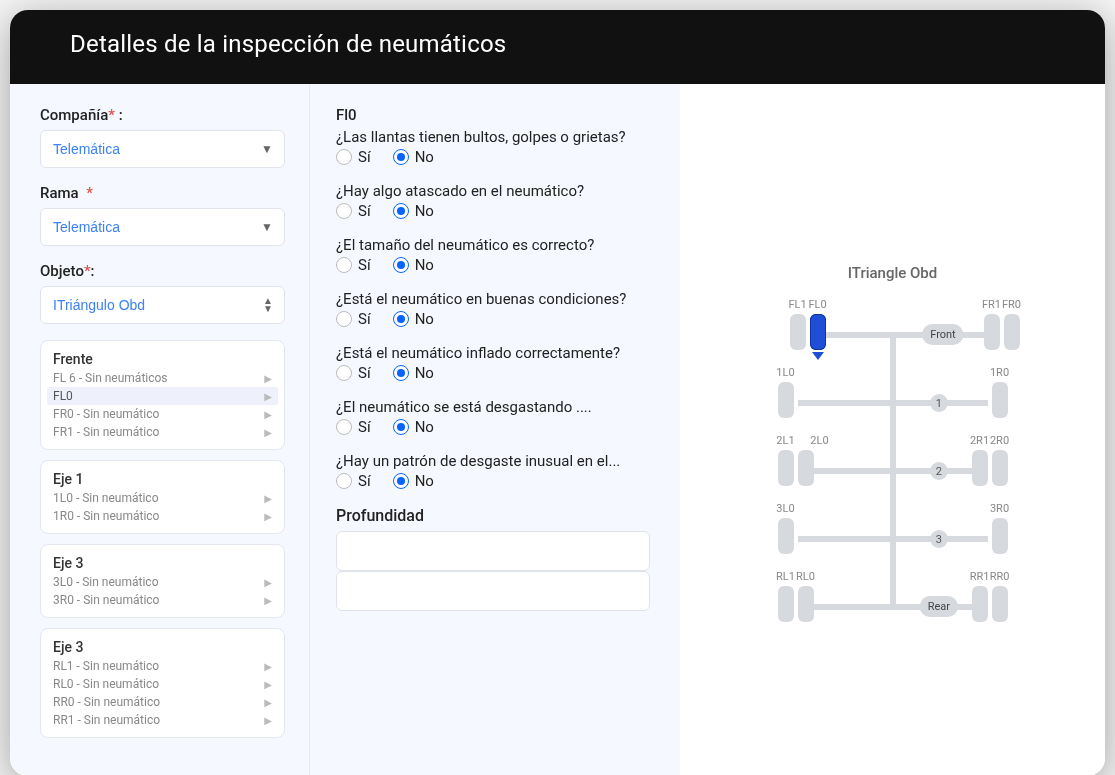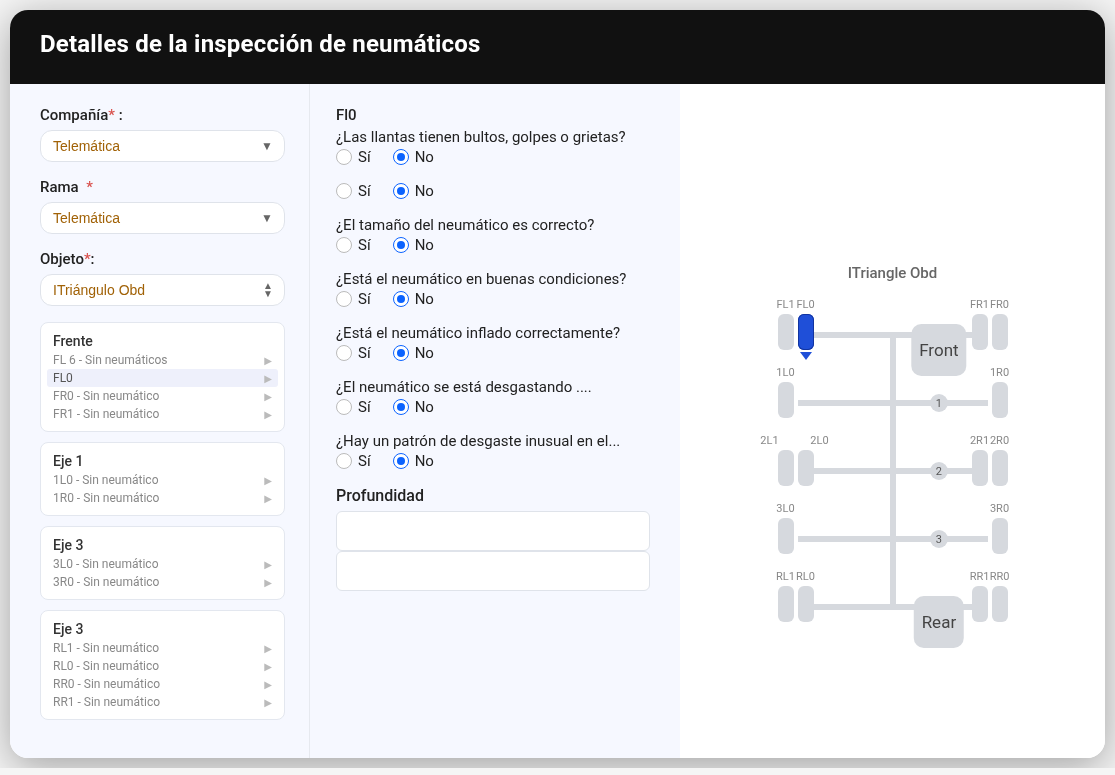--- a/index.html
+++ b/index.html
@@ -1,27 +1,27 @@
 <!DOCTYPE html>
 <html><head>
 <meta charset="utf-8">
 <style>
   * { box-sizing: border-box; margin: 0; padding: 0; }
   body { font-family: -apple-system, "Segoe UI", Roboto, "Helvetica Neue", Arial, sans-serif; background:#f5f5f5; padding:10px; color:#222; }
   .card { width:1095px; margin:0 auto; border-radius:18px; overflow:hidden; box-shadow: 0 8px 40px rgba(0,0,0,.35); background:#fff; }
   .header { background:#111; color:#fff; padding:20px 30px 26px; }
-  .header h1 { font-size:24px; font-weight:700; letter-spacing:.2px; }
+  .header h1 { font-size:24px; font-weight:400; letter-spacing:.2px;margin-left:30px; }
   .body { display:flex; min-height:660px; }
   .left { width:300px; padding:22px 24px 28px 30px; border-right:1px solid #e6e9ef; background:#f6f8ff; }
   .mid  { width:370px; padding:22px 30px 28px 26px; background:#f6f8ff; }
   .right{ flex:1; background:#fff; position:relative; }
   .form-group { margin-bottom:16px; }
   .form-label { font-size:15px; font-weight:500; margin-bottom:6px; display:block; color:#222; }
   .req { color:#d9534f; }
-  .select { width:100%; height:32px; border:1px solid #dfe3ea; border-radius:12px; background:#fff; padding:0 12px; font-size:14px; color:#a16207; appearance:none; position:relative; }
+  .select { width:100%; height:38px; border:1px solid #dfe3ea; border-radius:6px; background:#fff; padding:0 12px; font-size:14px; color:#3b82f6; appearance:none; position:relative; }
   .select-wrap { position:relative; }
   .select-wrap .caret { position:absolute; right:12px; top:50%; transform:translateY(-50%); pointer-events:none; color:#666; font-size:12px; }
   .select-wrap .updown { position:absolute; right:12px; top:50%; transform:translateY(-50%); pointer-events:none; color:#666; font-size:10px; line-height:8px; display:flex; flex-direction:column; }
   .insp-block { background:#fff; border:1px solid #e3e7ef; border-radius:8px; padding:8px 12px 8px 12px; margin-bottom:10px; }
   .insp-head { font-size:14px; font-weight:500; color:#333; padding:2px 0 2px; }
   .insp-row { display:flex; justify-content:space-between; align-items:center; font-size:12px; color:#888; padding:2px 0; cursor:pointer; }
   .insp-row.active { background:#eef0fb; color:#555; border-radius:3px; margin:0 -6px; padding:2px 6px; }
   .insp-row .chev { color:#bbb; font-size:10px; }
   .tire-label { font-size:15px; font-weight:500; margin-bottom:4px; color:#222; }
   .q { font-size:15px; color:#222; margin-bottom:2px; }
@@ -35,21 +35,21 @@
   
   .diag-wrap { position:absolute; top:180px; left:50%; transform:translateX(-50%); width:290px; }
   .diag-title { text-align:center; font-size:15px; color:#666; margin-bottom:10px; font-weight:500; }
   .axle { position:relative; height:66px; }
   .axle-line { position:absolute; left:50px; right:50px; top:40px; height:6px; background:#d6d9de; }
   .spine { position:absolute; left:50%; top:0; width:6px; background:#d6d9de; transform:translateX(-50%); }
   .tire { position:absolute; width:16px; height:36px; border-radius:6px; background:#d6d9de; top:22px; }
   .tire.sel { background:#1f4fd8; box-shadow:0 0 0 1px #1234a0 inset; }
   .tire.sel::after { content:""; position:absolute; left:2px; bottom:-10px; width:0; height:0; border-left:6px solid transparent; border-right:6px solid transparent; border-top:8px solid #1f4fd8; }
   .tlabel { position:absolute; font-size:11px; color:#888; top:6px; text-align:center; width:24px; }
-  .node { position:absolute; top:32px; transform:translate(-50%,0); background:#d6d9de; color:#444; font-size:17px; padding:16px 8px; border-radius:10px; }
+  .node { position:absolute; top:32px; transform:translate(-50%,0); background:#d6d9de; color:#444; font-size:11px; padding:4px 8px; border-radius:10px; }
   .circ { position:absolute; top:34px; left:50%; transform:translateX(-50%); width:18px; height:18px; border-radius:50%; background:#d6d9de; color:#555; font-size:11px; display:flex; align-items:center; justify-content:center; }
 </style>
 </head>
 <body>
 
 <div class="card">
   <div class="header">
     <h1>Detalles de la inspección de neumáticos</h1>
   </div>
   <div class="body">
@@ -159,20 +159,21 @@
           <div class="radio-row">
             <label class="radio-opt">
               <span class="radio"></span>
               <span>Sí</span>
             </label>
             <label class="radio-opt">
               <span class="radio checked"></span>
               <span>No</span>
             </label>
           </div>
+          <div class="q">¿Hay algo atascado en el neumático?</div>
           <div class="radio-row">
             <label class="radio-opt">
               <span class="radio"></span>
               <span>Sí</span>
             </label>
             <label class="radio-opt">
               <span class="radio checked"></span>
               <span>No</span>
             </label>
           </div>
@@ -237,21 +238,21 @@
       <input class="text-input" style="">
 
       <input class="text-input" style="">
     </div>
 
     <div class="right">
       <div class="diag-wrap">
         <div class="diag-title">ITriangle Obd</div>
         <div id="diag" style="position:relative; height:340px;">
             <div class="spine" style="top: 40px; height: 272px;"></div>
-            <div class="axle" style="top: 0px; position: absolute; left: 0px; right: 0px;">
+            <div class="axle" style="top: 0px; position: absolute; left: 12px; right: 0px;">
               <div class="axle-line"></div>
               <div class="tire" style="left: 30px;"></div>
               <div class="tlabel" style="left: 26px;">FL1</div>
               <div class="tire sel" style="left: 50px;"></div>
               <div class="tlabel" style="left: 46px;">FL0</div>
               <div class="tire" style="left: 244px;"></div>
               <div class="tlabel" style="left: 240px;">FR0</div>
               <div class="tire" style="left: 224px;"></div>
               <div class="tlabel" style="left: 220px;">FR1</div>
               <div class="node" style="left: 66%;">Front</div>
@@ -260,21 +261,21 @@
               <div class="axle-line"></div>
               <div class="tire" style="left: 30px;"></div>
               <div class="tlabel" style="left: 26px;">1L0</div>
               <div class="tire" style="left: 244px;"></div>
               <div class="tlabel" style="left: 240px;">1R0</div>
               <div class="circ" style="left: 66%;">1</div>
             </div>
             <div class="axle" style="top: 136px; position: absolute; left: 0px; right: 0px;">
               <div class="axle-line"></div>
               <div class="tire" style="left: 30px;"></div>
-              <div class="tlabel" style="left: 10px;">2L1</div>
+              <div class="tlabel" style="left: 26px;">2L1</div>
               <div class="tire" style="left: 50px;"></div>
               <div class="tlabel" style="left: 60px;">2L0</div>
               <div class="tire" style="left: 244px;"></div>
               <div class="tlabel" style="left: 240px;">2R0</div>
               <div class="tire" style="left: 224px;"></div>
               <div class="tlabel" style="left: 220px;">2R1</div>
               <div class="circ" style="left: 66%;">2</div>
             </div>
             <div class="axle" style="top: 204px; position: absolute; left: 0px; right: 0px;">
               <div class="axle-line"></div>

